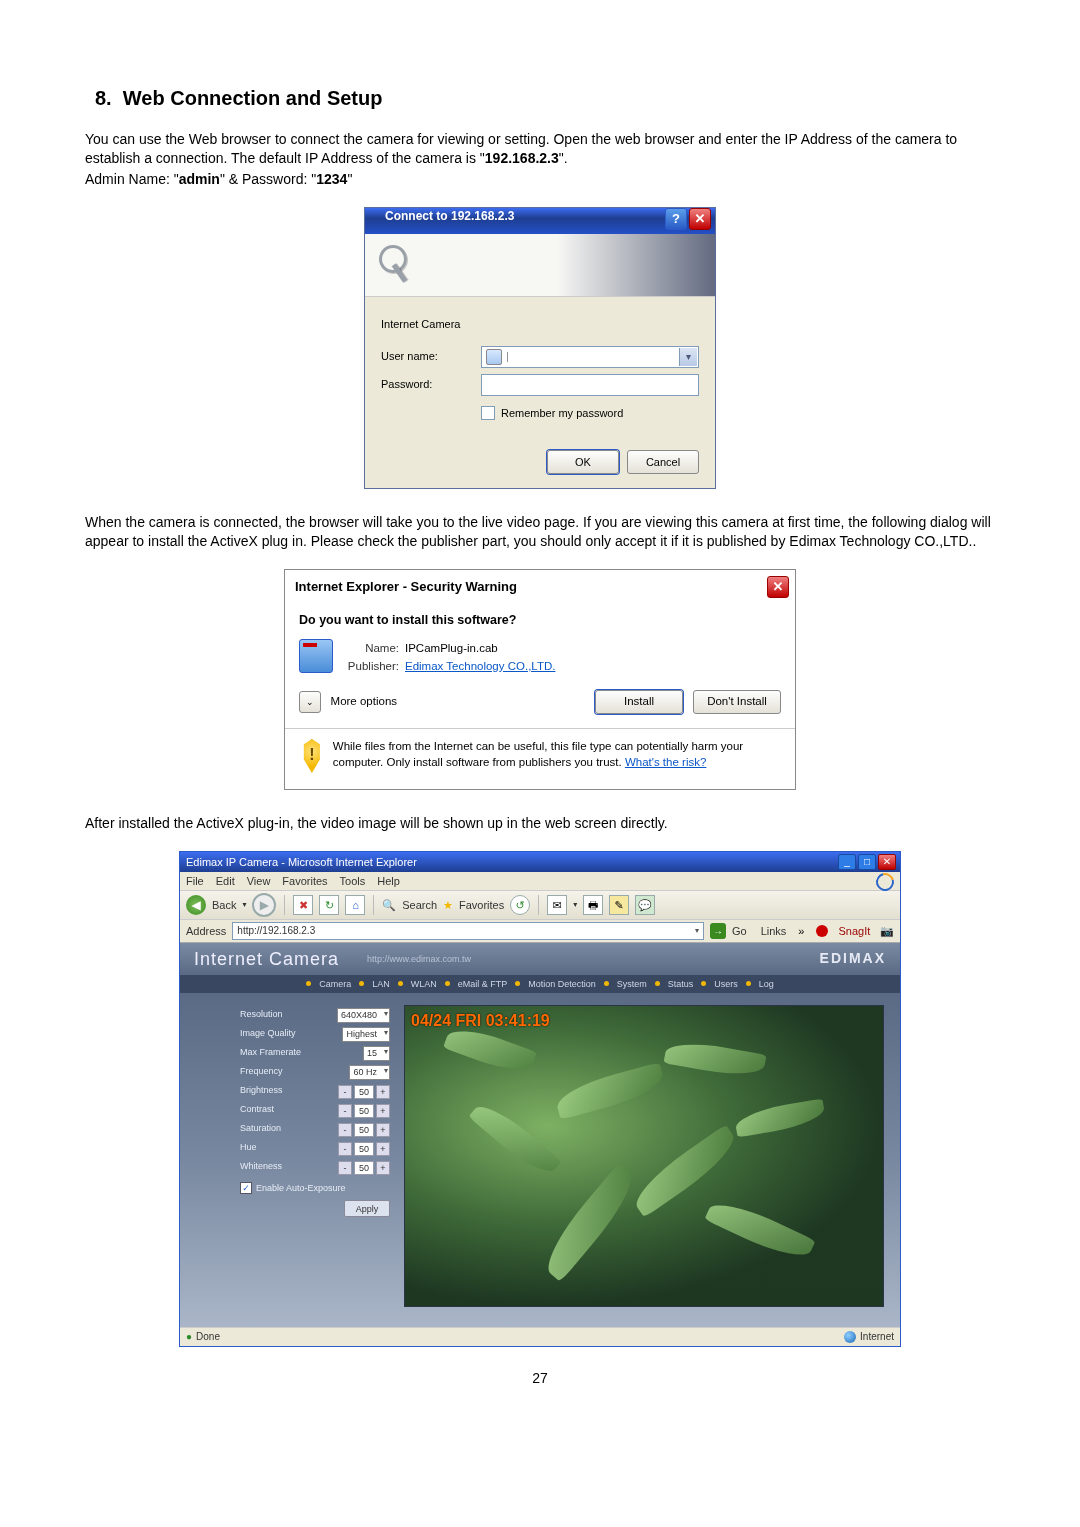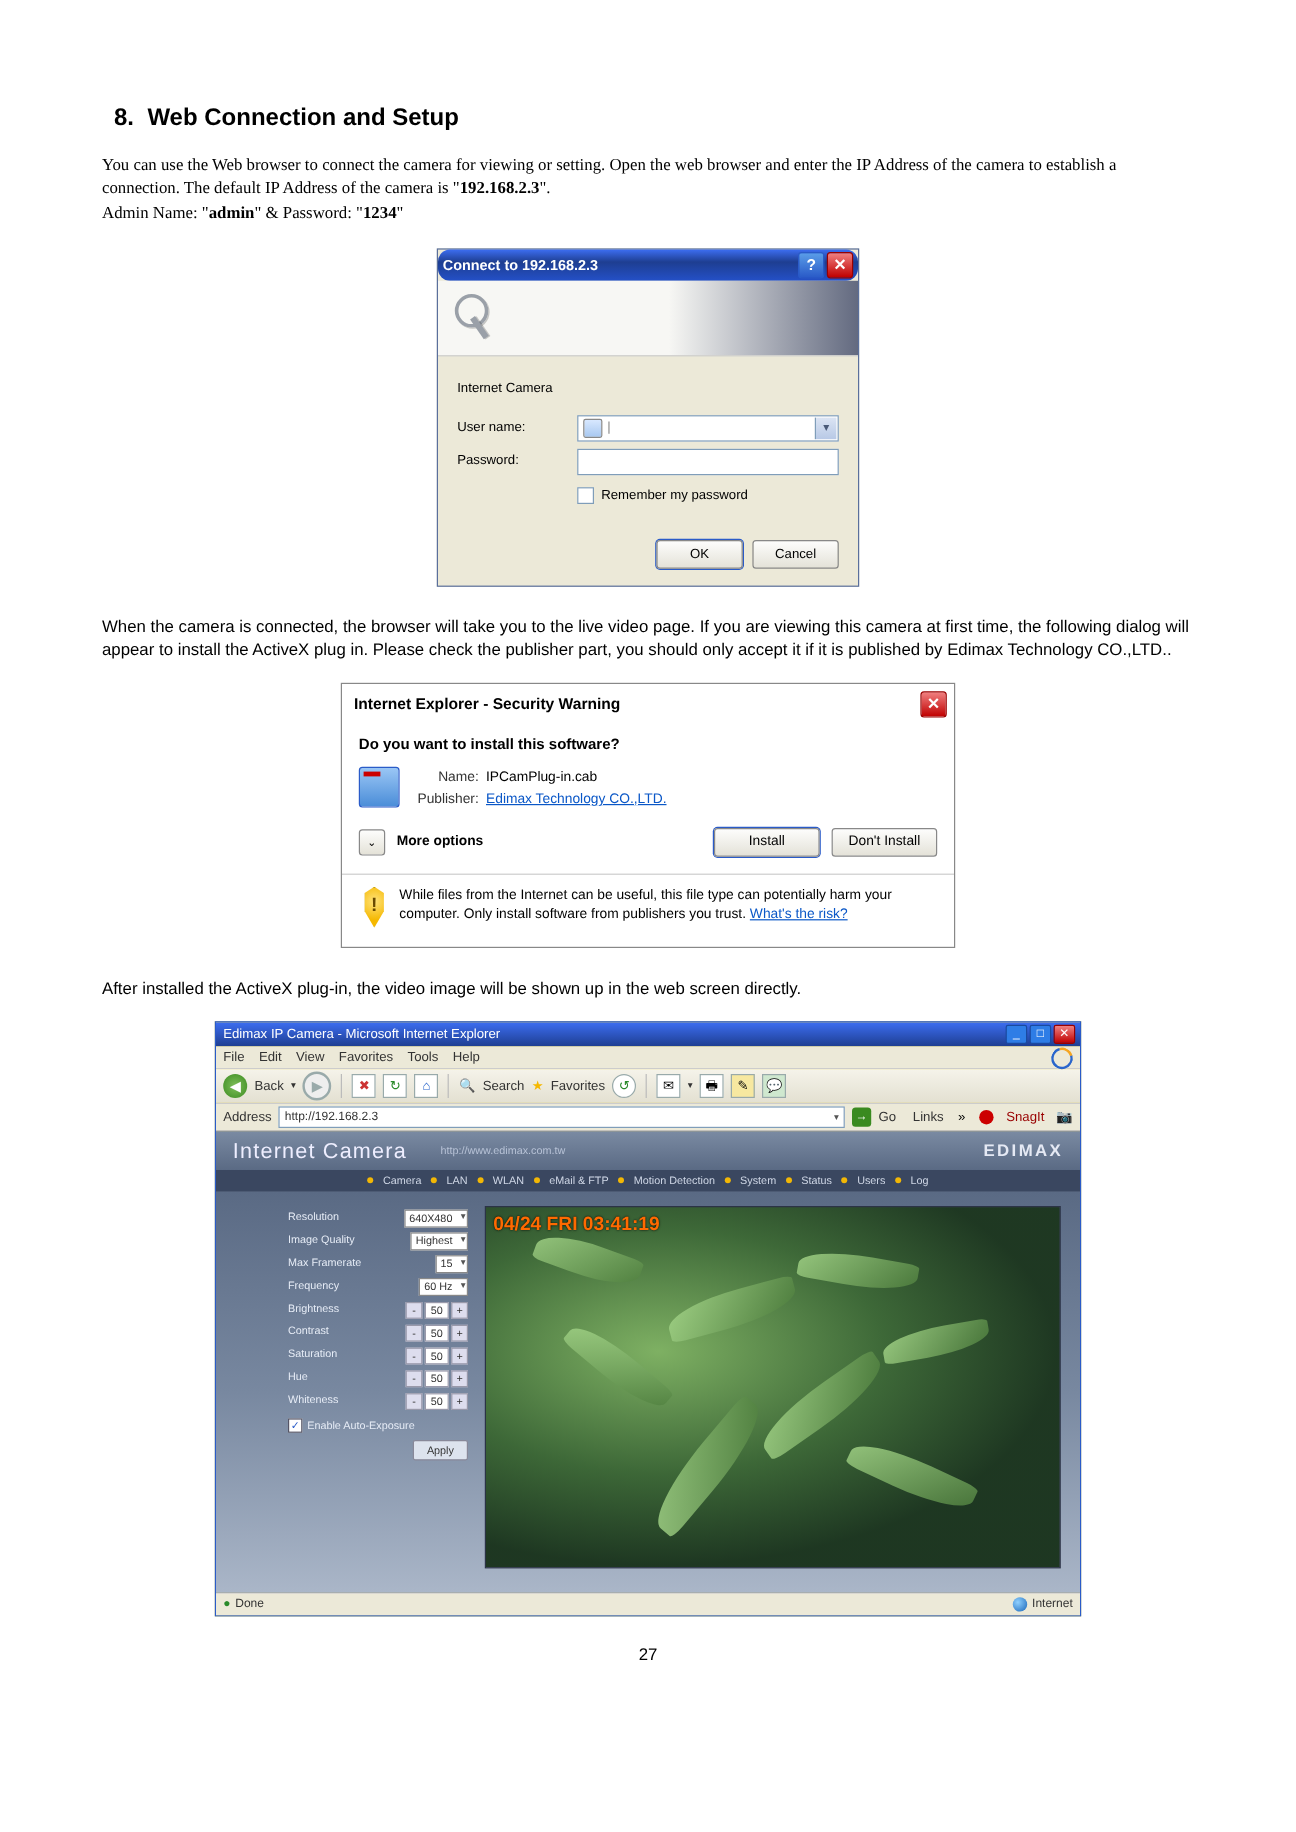--- a/index.html
+++ b/index.html
@@ -15,43 +15,41 @@
     padding: 85px 85px 40px 85px;
     box-sizing: border-box;
     font-size: 14px;
     line-height: 1.35;
   }
   h1.section-title {
     font-size: 20px;
     margin: 0 0 18px 10px;
     font-weight: bold;
   }
-  .para { margin: 0 0 2px 0; font-family: Liberation Serif, serif; }
+  .para { margin: 0 0 2px 0; }
   .para-block { margin-bottom: 18px; }
   b { font-weight: bold; }
 
   
   .dlg-wrap { display:flex; justify-content:center; margin: 10px 0 24px 0; }
   .connect-dlg {
     width: 350px;
     border: 1px solid #5a6f9c;
     background: #ece9d8;
     font-family: Tahoma, sans-serif;
     font-size: 11px;
   }
   .dlg-titlebar {
     height: 26px;
     background: linear-gradient(to bottom, #3c6df0 0%, #1e3e91 40%, #2450c7 100%);
     color: #fff;
     display: flex;
-    align-items: center;
-    padding: 0 4px 0 4px;
+    padding: 0 4px 0 20px;
     font-weight: bold;
     font-size: 12px;
-    border-radius: 10px;
   }
   .dlg-titlebar .title-text { flex: 1; }
   .tbtn {
     width: 20px; height: 20px;
     margin-left: 2px;
     display:flex;align-items:center;justify-content:center;
     font-weight:bold;
     border-radius: 3px;
     font-size: 13px;
   }
@@ -137,21 +135,21 @@
     content:""; position:absolute; top:3px;left:3px;width:14px;height:4px;background:#c00;
   }
   .sec-kv { display:flex; gap:6px; margin:2px 0; }
   .sec-kv .k { width:56px; text-align:right; color:#333;}
   .pub-link { color:#0a57c7; text-decoration:underline; }
   .sec-row2 { display:flex; align-items:center; margin-top:14px; gap:10px;}
   .more-opts-btn {
     height:20px;border:1px solid #888;background:linear-gradient(#fdfdfc,#e4e2d8);
     display:flex;align-items:center;gap:4px;padding:0 6px;border-radius:3px;font-size:9px;
   }
-  .more-opts-label { font-size: 11.5px; font-weight: bold; }
+  .more-opts-label { font-size: 11.5px; }
   .sec-row2 .spacer{flex:1;}
   .sec-btn { min-width:86px;height:22px;border:1px solid #888;background:linear-gradient(#fdfdfc,#e4e2d8);border-radius:3px;display:flex;align-items:center;justify-content:center;font-size:11.5px;}
   .sec-btn.default { box-shadow:0 0 0 1px #2a5bc8; }
   .sec-divider{height:1px;background:#ccc;margin:14px -14px 10px -14px;}
   .sec-warn{display:flex;gap:12px;align-items:flex-start;padding:0 4px 6px 4px;}
   .shield-ico{
     width:28px;height:32px;
     background: radial-gradient(circle at 50% 35%, #ffe27a 0%, #f5b800 70%);
     clip-path: polygon(50% 0%, 95% 15%, 95% 60%, 50% 100%, 5% 60%, 5% 15%);
     position:relative;border:1px solid #caa000;

